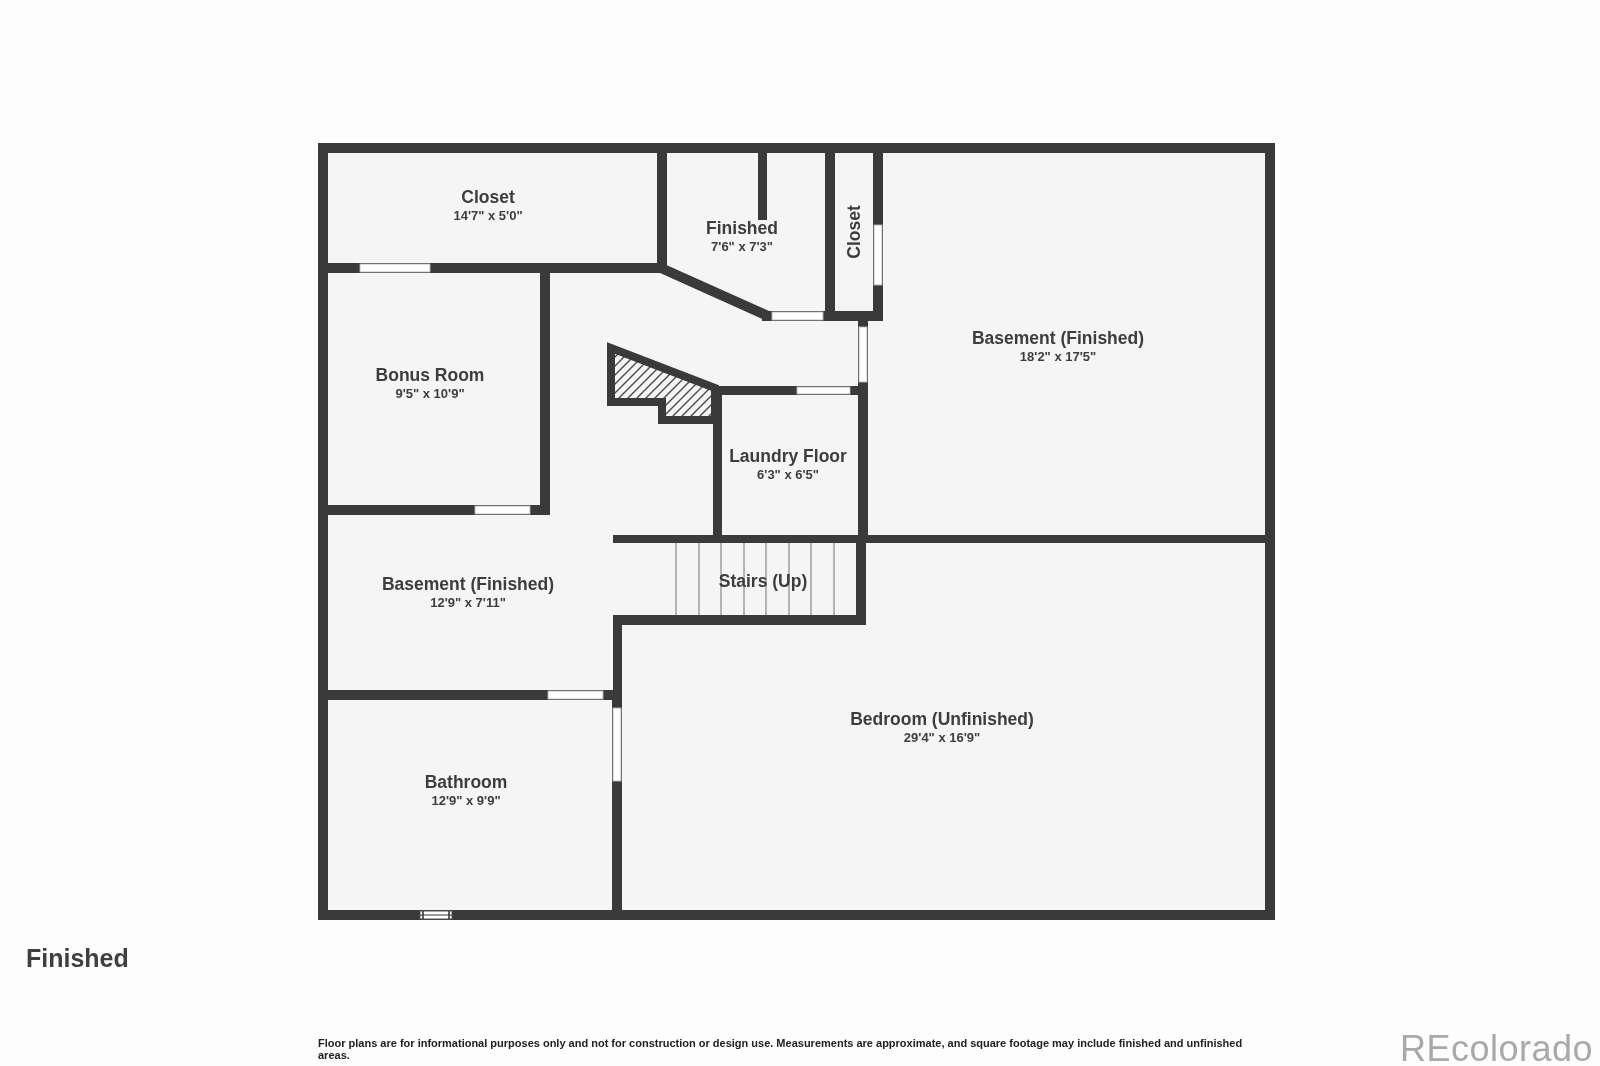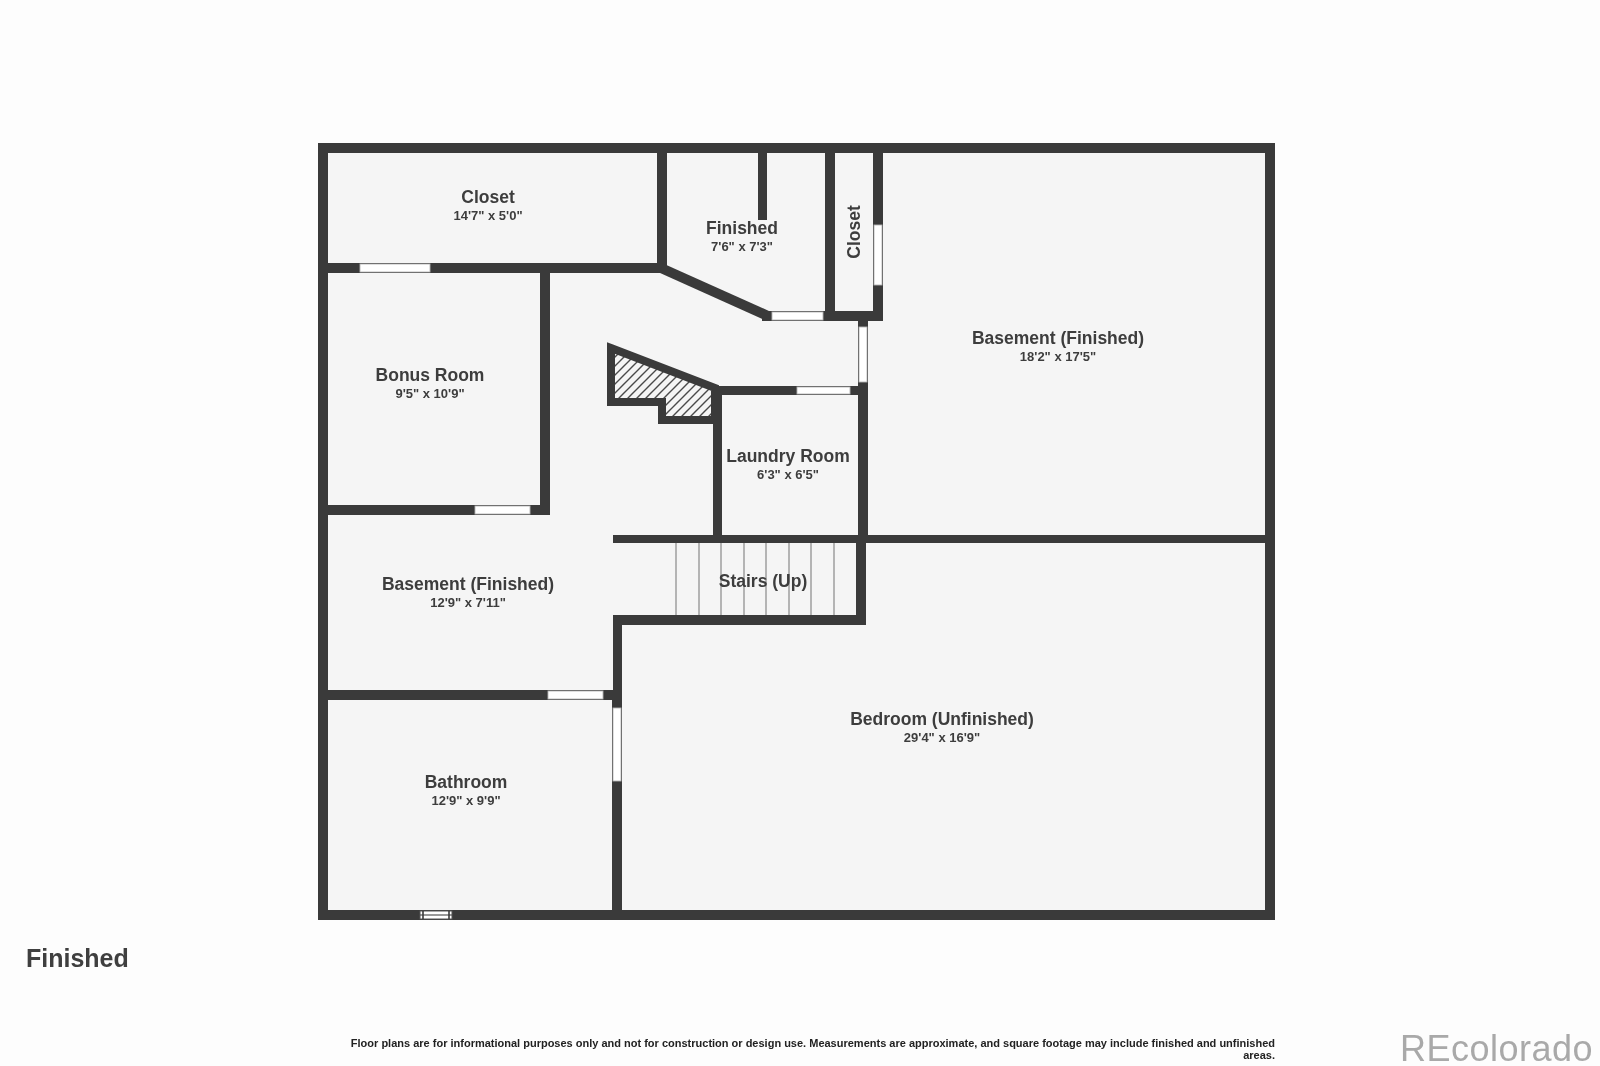--- a/index.html
+++ b/index.html
@@ -48,21 +48,21 @@
     top: 944px;
     font-size: 25px;
     font-weight: 700;
     color: #3f3f3f;
   }
   .disclaimer {
     position: absolute;
     left: 318px;
     width: 957px;
     top: 1037px;
-    text-align: right;
+    text-align: left;
     font-size: 11px;
     font-weight: 700;
     color: #222222;
   }
   .watermark {
     position: absolute;
     right: 7px;
     top: 1028px;
     font-size: 36px;
     font-weight: 400;
@@ -181,21 +181,21 @@
     <span class="room-name">Basement (Finished)</span>
     <span class="room-dims">18'2" x 17'5"</span>
   </div>
 
   <div class="room-label" style="left:430px; top:383px">
     <span class="room-name">Bonus Room</span>
     <span class="room-dims">9'5" x 10'9"</span>
   </div>
 
   <div class="room-label" style="left:788px; top:464px">
-    <span class="room-name">Laundry Room</span>
+    <span class="room-name">Laundry Floor</span>
     <span class="room-dims">6'3" x 6'5"</span>
   </div>
 
   <div class="room-label" style="left:468px; top:592px">
     <span class="room-name">Basement (Finished)</span>
     <span class="room-dims">12'9" x 7'11"</span>
   </div>
 
   <div class="room-label" style="left:763px; top:581px">
     <span class="room-name">Stairs (Up)</span>

